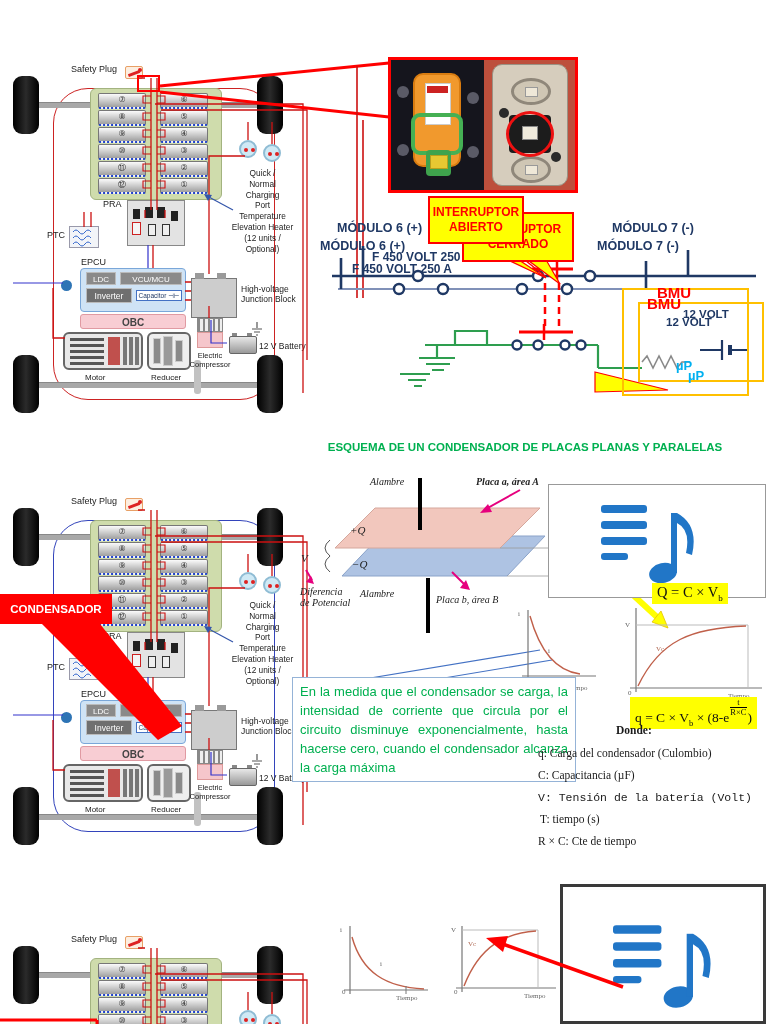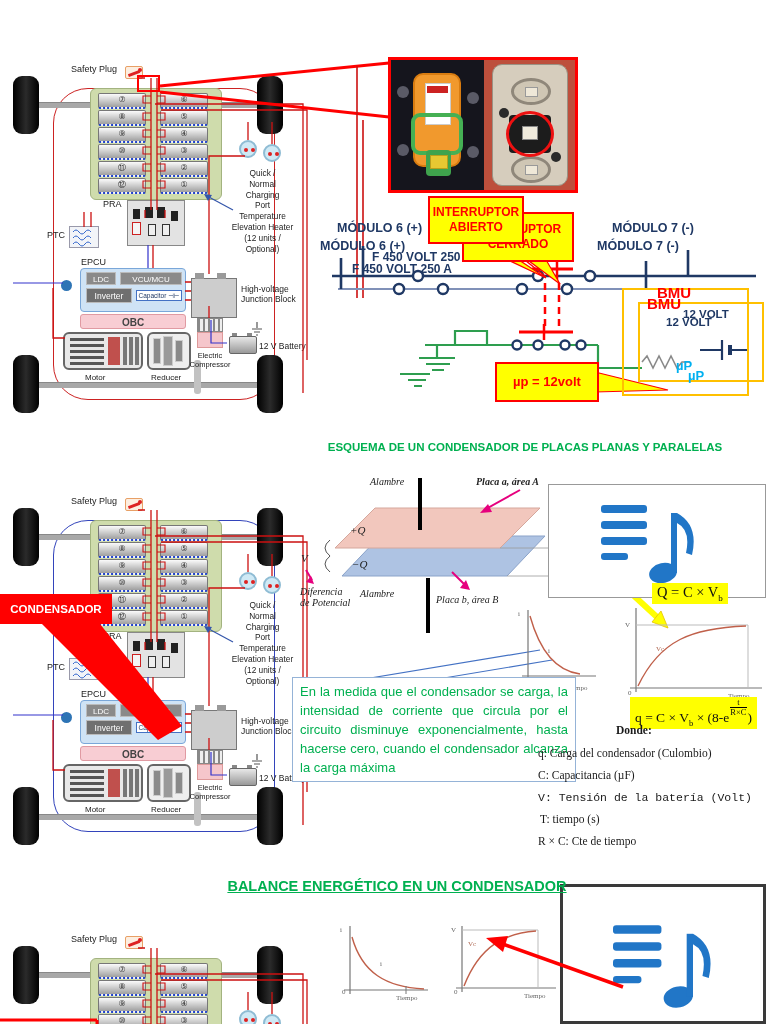--- a/index.html
+++ b/index.html
@@ -181,21 +181,20 @@
   </div>
 
   <div class="abs ybox z3" style="left:622px;top:288px;width:123px;height:104px;"></div>
   <div class="abs ybox z3" style="left:638px;top:302px;width:122px;height:76px;"></div>
   <div class="abs redtx z4" style="left:657px;top:284px;font-size:15px;">BMU</div>
   <div class="abs redtx z4" style="left:647px;top:295px;font-size:15px;">BMU</div>
   <div class="abs navy z4" style="left:683px;top:308px;font-size:11.5px;">12 VOLT</div>
   <div class="abs navy z4" style="left:666px;top:316px;font-size:11.5px;">12 VOLT</div>
   <div class="abs cyantx z5" style="left:676px;top:358px;font-size:13px;">µP</div>
   <div class="abs cyantx z5" style="left:688px;top:368px;font-size:13px;">µP</div>
-  <div class="abs ycall z4" style="left:495px;top:362px;width:100px;height:36px;font-size:13px;line-height:36px;">µp = 12volt</div>
 
   <div class="abs title z5" style="left:290px;top:441px;width:470px;font-size:11.5px;">ESQUEMA DE UN CONDENSADOR DE PLACAS PLANAS Y PARALELAS</div>
 
   <svg class="wires z3" width="768" height="1024" viewBox="0 0 768 1024" style="left:0;top:0;">
     <polygon points="342,576 380,536 545,536 507,576" fill="#AEC3E3" stroke="#8ba3c9" stroke-width="1"></polygon>
     <polygon points="335,548 375,508 540,508 500,548" fill="#F2C7BD" stroke="#d5a79c" stroke-width="1"></polygon>
     <path d="M420,478 V530 M428,578 V633" stroke="#000" stroke-width="4" fill="none"></path>
     <path d="M500,548 H570 M507,576 H570" stroke="#999" stroke-width="0.8" fill="none"></path>
     <path d="M562,548 V576" stroke="#333" stroke-width="1" fill="none"></path>
     <polygon points="562,548 559,555 565,555" fill="#333"></polygon>
@@ -243,21 +242,20 @@
   <div class="abs yhl z4" style="left:630px;top:697px;font-size:13.5px;padding:1px 5px;">
     <span>q = C × V</span><sub style="font-size:8.5px;">b</sub><span> × (8-e</span><span class="frac"><span class="num">t</span><span>R×C</span></span><span>)</span>
   </div>
   <div class="abs defline z4" style="left:616px;top:724px;font-weight:bold;">Donde:</div>
   <div class="abs defline z4" style="left:538px;top:747px;">q: Carga del condensador (Culombio)</div>
   <div class="abs defline z4" style="left:538px;top:769px;">C: Capacitancia (µF)</div>
   <div class="abs defline z4" style="left:538px;top:791px;font-family:Liberation Mono, monospace;">V: Tensión de la batería (Volt)</div>
   <div class="abs defline z4" style="left:540px;top:813px;">T: tiempo (s)</div>
   <div class="abs defline z4" style="left:538px;top:835px;">R × C: Cte de tiempo</div>
 
-  <div class="abs title underl z5" style="left:177px;top:878px;width:440px;font-size:14.5px;">BALANCE ENERGÉTICO EN UN CONDENSADOR</div>
 
   <div class="abs z4" style="left:560px;top:884px;width:206px;height:140px;border:3px solid #3a3a3a;background:#fff;box-sizing:border-box;">
     <svg width="100" height="90" viewBox="0 0 95 85" style="position:absolute;left:50px;top:36px;">
       <g fill="#2176C7">
         <rect x="0" y="2" width="46" height="8" rx="3"></rect>
         <rect x="0" y="18" width="46" height="8" rx="3"></rect>
         <rect x="0" y="34" width="46" height="8" rx="3"></rect>
         <rect x="0" y="50" width="27" height="7" rx="3"></rect>
         <ellipse cx="62" cy="70" rx="14" ry="10" transform="rotate(-12 62 70)"></ellipse>
         <rect x="70" y="10" width="6" height="60"></rect>

